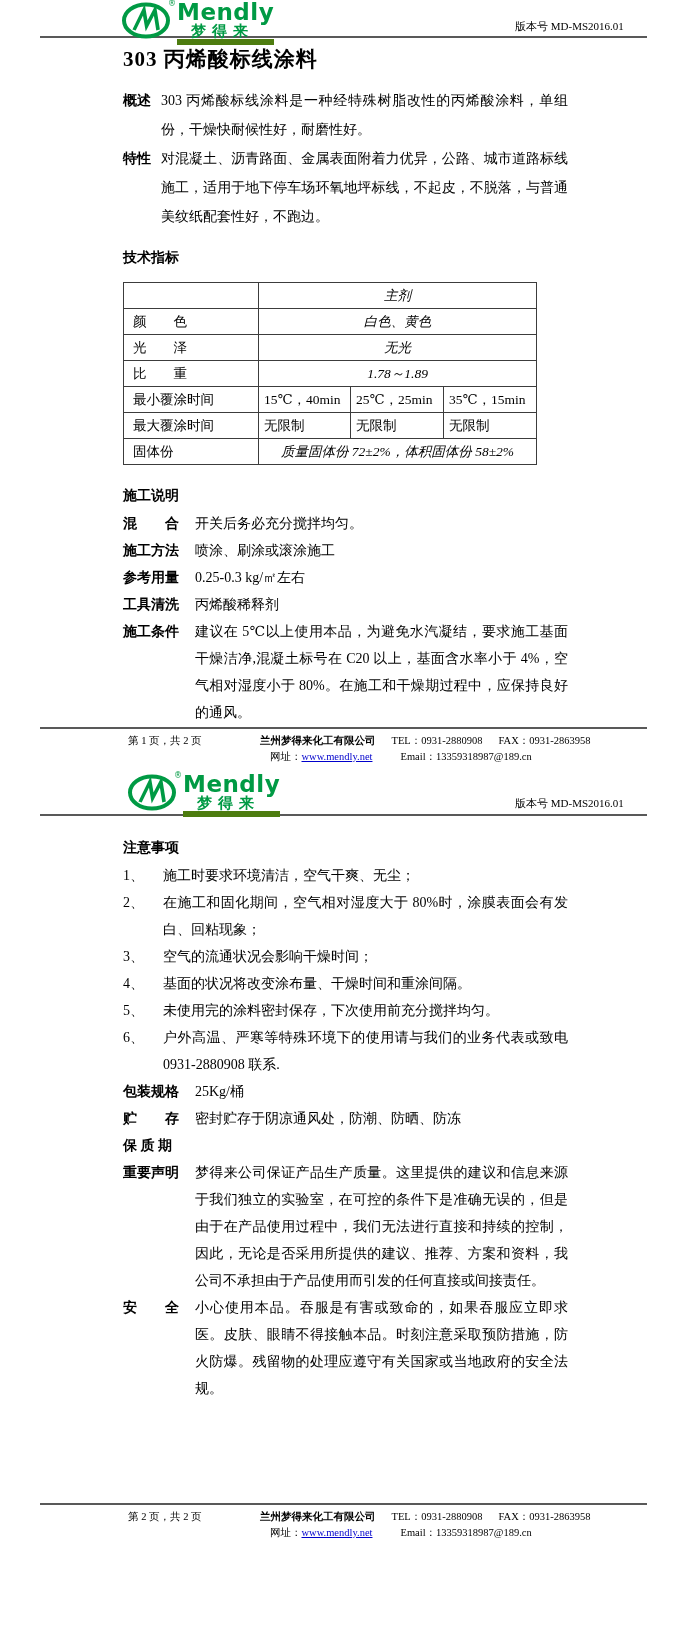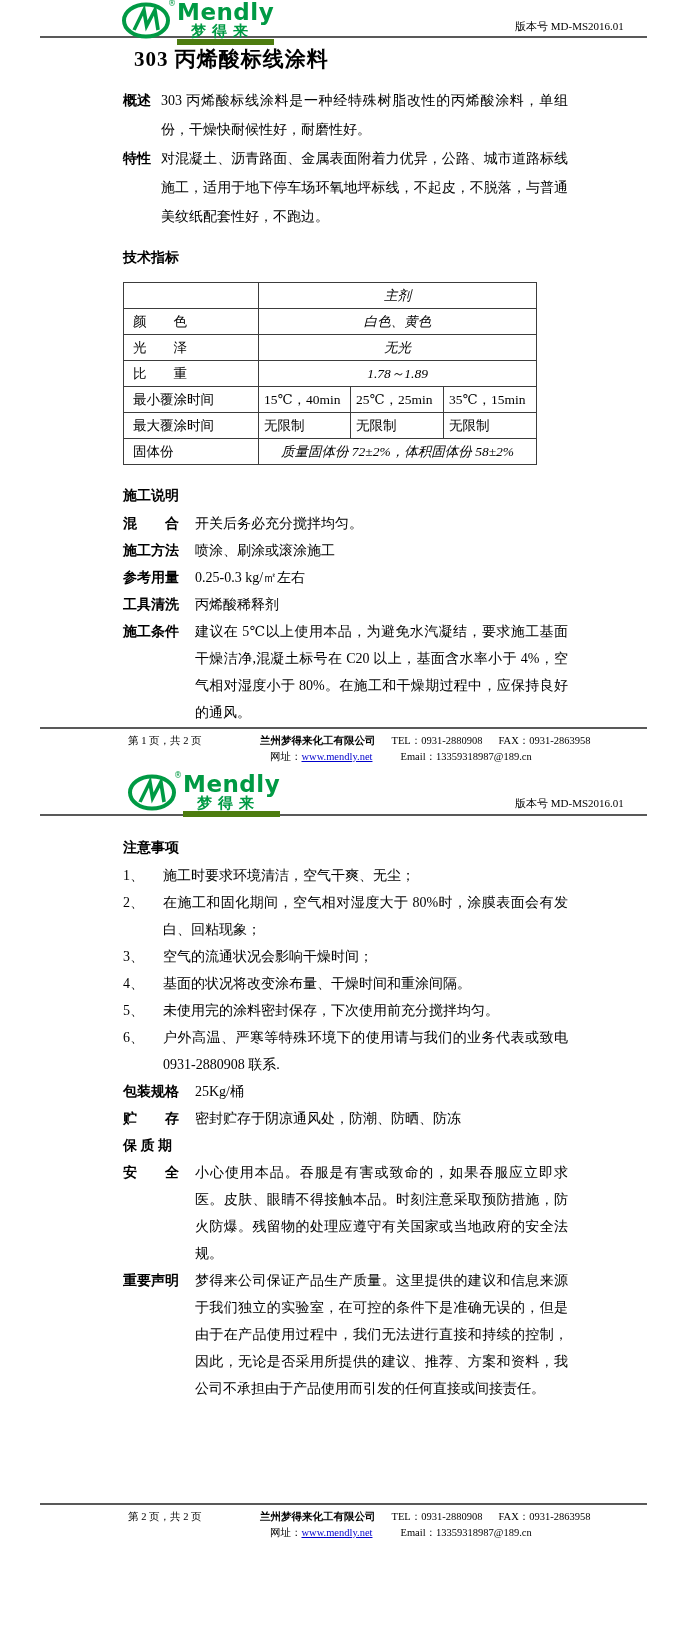--- a/index.html
+++ b/index.html
@@ -18,21 +18,21 @@
   #hdr2 .logo { left:88px; top:4px; }
   .logo-mark { position:relative; }
   .logo-reg { position:absolute; right:-4px; top:-3px; font-size:8px; color:#009A44; font-family:"DejaVu Sans",sans-serif; }
   .logo-text { margin-left:5px; }
   .logo-brand { font-family:"DejaVu Sans",sans-serif; font-weight:bold; font-size:23px; line-height:21px; color:#009A44; letter-spacing:0.5px; }
   .logo-cn { font-weight:bold; font-size:15px; line-height:16px; color:#009A44; letter-spacing:6px; padding-left:14px; border-bottom:6px solid #4d7c0f; display:block; }
   .version { position:absolute; left:475px; font-size:11px; white-space:nowrap; }
   #hdr1 .version { top:19px; }
   #hdr2 .version { top:26px; }
   
-  #p1-title { position:absolute; top:45px; left:123px; font-size:21px; font-weight:bold; letter-spacing:1px;margin-left:11px; }
+  #p1-title { position:absolute; top:45px; left:123px; font-size:21px; font-weight:bold; letter-spacing:1px; }
   #p1-body { position:absolute; top:86px; left:123px; width:445px; }
   .sec { display:flex; }
   .sec .lbl { font-weight:bold; width:38px; flex:none; line-height:29px; }
   .sec .txt { line-height:29px; text-align:justify; width:407px; }
   .h-bold { font-weight:bold; line-height:29px; }
   #tech-heading { margin-top:12px; }
   table { border-collapse:collapse; margin-top:10px; table-layout:fixed; width:413px; }
   td { border:1px solid #3c3c3c; height:26px; padding:0 5px; font-size:13.5px; overflow:hidden; white-space:nowrap; }
   td.lblc { padding-left:9px; }
   td.ctr { text-align:center;font-style:italic; }
@@ -224,26 +224,26 @@
     <span class="txt">25Kg/桶</span>
   </div>
   <div class="ci">
     <span class="lbl">贮　　存</span>
     <span class="txt">密封贮存于阴凉通风处，防潮、防晒、防冻</span>
   </div>
   <div class="ci">
     <span class="lbl">保 质 期</span>
   </div>
   <div class="ci">
+    <span class="lbl">重要声明</span>
+    <span class="txt">梦得来公司保证产品生产质量。这里提供的建议和信息来源于我们独立的实验室，在可控的条件下是准确无误的，但是由于在产品使用过程中，我们无法进行直接和持续的控制，因此，无论是否采用所提供的建议、推荐、方案和资料，我公司不承担由于产品使用而引发的任何直接或间接责任。</span>
+  </div>
+  <div class="ci">
     <span class="lbl">安　　全</span>
     <span class="txt">小心使用本品。吞服是有害或致命的，如果吞服应立即求医。皮肤、眼睛不得接触本品。时刻注意采取预防措施，防火防爆。残留物的处理应遵守有关国家或当地政府的安全法规。</span>
-  </div>
-  <div class="ci">
-    <span class="lbl">重要声明</span>
-    <span class="txt">梦得来公司保证产品生产质量。这里提供的建议和信息来源于我们独立的实验室，在可控的条件下是准确无误的，但是由于在产品使用过程中，我们无法进行直接和持续的控制，因此，无论是否采用所提供的建议、推荐、方案和资料，我公司不承担由于产品使用而引发的任何直接或间接责任。</span>
   </div>
 </div>
 
 <div class="footer" id="f2">
   <div class="f-row">
     <span class="f-page">第 2 页，共 2 页</span>
     <div class="f-info">
       <div class="f-line">
         <span class="f-company">兰州梦得来化工有限公司</span>
         <span>TEL：0931-2880908</span>

